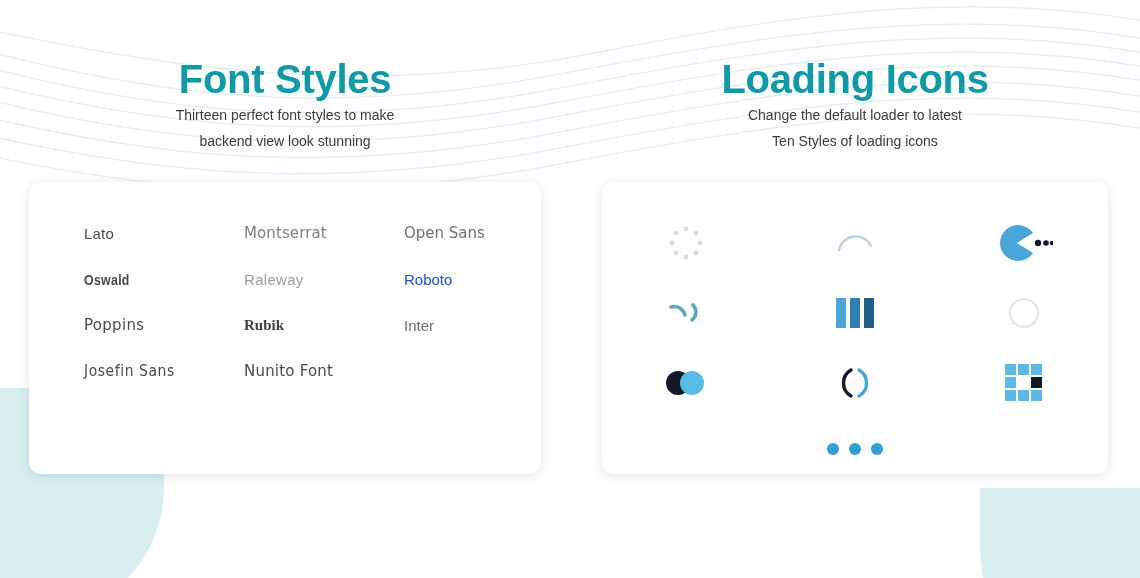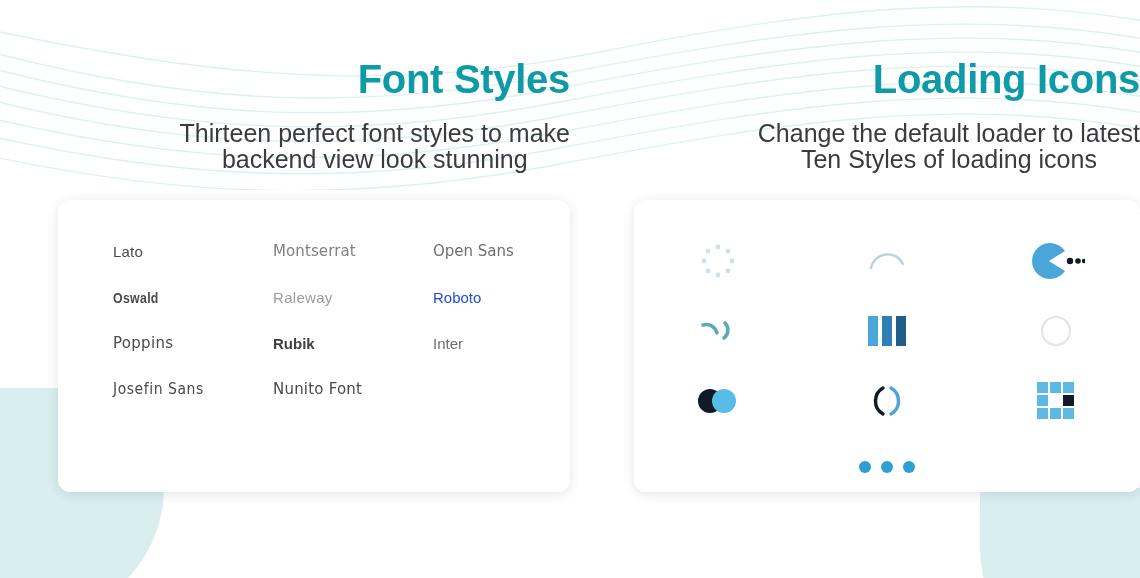--- a/index.html
+++ b/index.html
@@ -53,34 +53,34 @@
     position: relative;
     z-index: 1;
     width: 1140px;
     height: 578px;
     display: flex;
   }
   .column {
     width: 570px;
     display: flex;
     flex-direction: column;
-    align-items: flex-end;
+    align-items: center;
   }
 
   .heading {
     margin-top: 59px;
     font-size: 40px;
     font-weight: bold;
     color: #0f9aa8;
     letter-spacing: -0.3px;
     line-height: 1;
   }
   .subtitle {
-    margin-top: 21px;
-    font-size: 25px;
+    margin-top: 3px;
+    font-size: 14px;
     line-height: 26px;
     color: #3b3b3f;
     text-align: center;
     max-width: 420px;
   }
 
   
   .card {
     margin-top: 28px;
     background: #ffffff;
@@ -114,21 +114,21 @@
   .f-lato      { font-family: "Liberation Sans", sans-serif; letter-spacing: .2px; }
   .f-oswald    { font-family: "Liberation Sans Narrow", "Liberation Sans", sans-serif;
                  font-weight: bold; transform: scaleX(.82); transform-origin: left center;
                  letter-spacing: .4px; }
   .f-poppins   { font-family: "DejaVu Sans", sans-serif; letter-spacing: .3px; }
   .f-josefin   { font-family: "DejaVu Sans", sans-serif; letter-spacing: .6px;
                  transform: scaleX(.93); transform-origin: left center; }
   .f-nunito    { font-family: "DejaVu Sans", sans-serif; letter-spacing: .2px; }
   .f-montserrat{ font-family: "DejaVu Sans", sans-serif; color: #7f8186; letter-spacing: .1px; }
   .f-raleway   { font-family: "Liberation Sans", sans-serif; color: #9a9ca1; letter-spacing: .3px; }
-  .f-rubik     { font-family: Liberation Sans, sans-serif; font-weight: bold; color: #3f3f44; }
+  .f-rubik     { font-family: Liberation Serif, serif; font-weight: bold; color: #3f3f44; }
   .f-varela    { font-family: "DejaVu Sans", sans-serif; color: #3f3f44; letter-spacing: -0.1px; }
   .f-opensans  { font-family: "DejaVu Sans", sans-serif; color: #6d6f74; }
   .f-roboto    { font-family: "Liberation Sans", sans-serif; color: #1d4ed8; }
   .f-inter     { font-family: "Liberation Sans", sans-serif; color: #6d6f74; }
   .f-manrope   { font-family: "DejaVu Sans", sans-serif; color: #8e9095; }
 
   
   .loader-grid {
     display: grid;
     grid-template-columns: repeat(3, 1fr);

